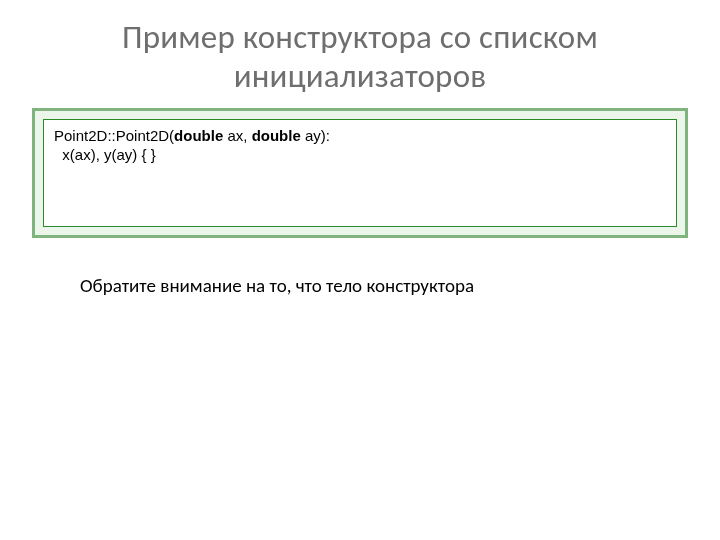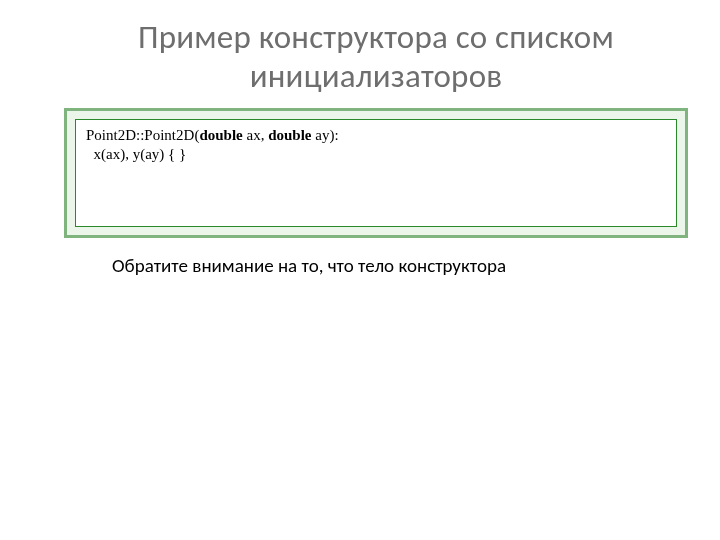--- a/index.html
+++ b/index.html
@@ -9,21 +9,20 @@
     height: 540px;
     background: #ffffff;
     font-family: "Segoe UI", "Calibri", Arial, sans-serif;
     -webkit-font-smoothing: antialiased;
   }
   .slide {
     width: 720px;
     height: 540px;
     position: relative;
     box-sizing: border-box;
-    padding-left: 32px;
   }
   h1.title {
     margin: 0;
     padding: 18px 50px 8px 50px;
     font-size: 33px;
     line-height: 1.18;
     font-weight: 400;
     color: #6e6e6e;
     text-align: center;
     letter-spacing: 0.2px;
@@ -37,29 +36,29 @@
   }
   .inner-box {
     border: 1px solid #2a8a2a;
     background: #ffffff;
     min-height: 108px;
     padding: 6px 10px 4px 10px;
     box-sizing: border-box;
   }
   pre.code {
     margin: 0;
-    font-family: Liberation Serif, serif;
+    font-family: Liberation Sans, sans-serif;
     font-size: 15px;
     line-height: 1.28;
     color: #000;
     white-space: pre;
   }
   .kw { font-weight: bold; }
   .body-text {
-    margin: 16px 48px 0 48px;
+    margin: 36px 48px 0 48px;
     font-size: 19px;
     line-height: 1.25;
     color: #000;
   }
   .body-text .first-line { text-indent: 32px; display: block; }
 </style>
 </head>
 <body>
 
 <div class="slide">

